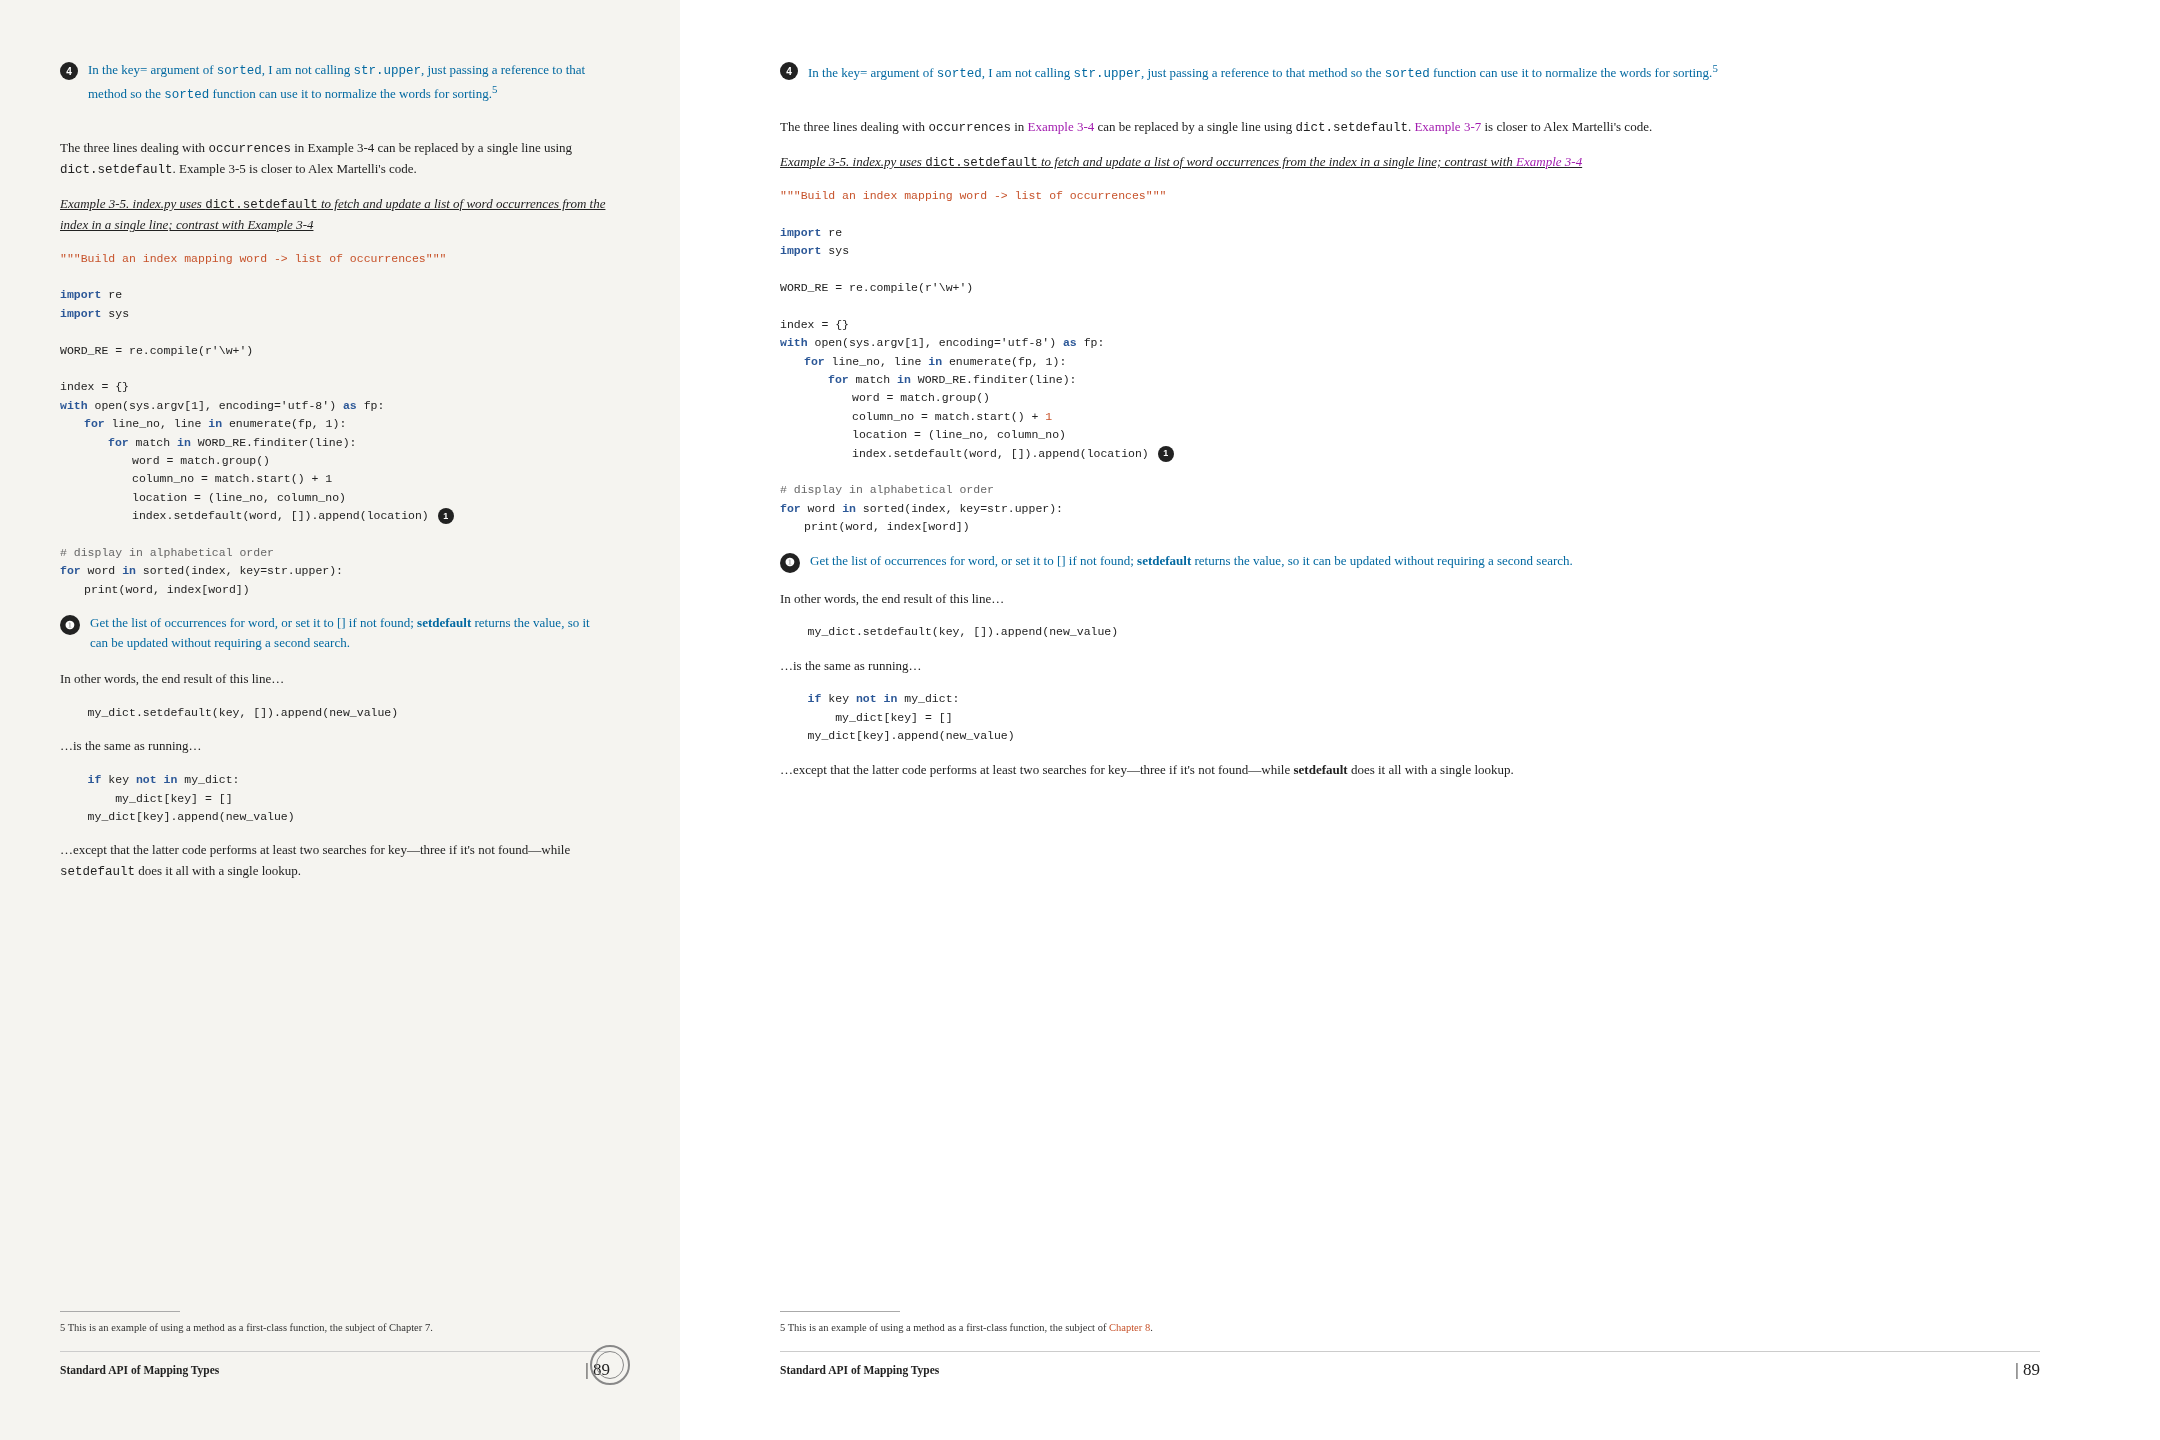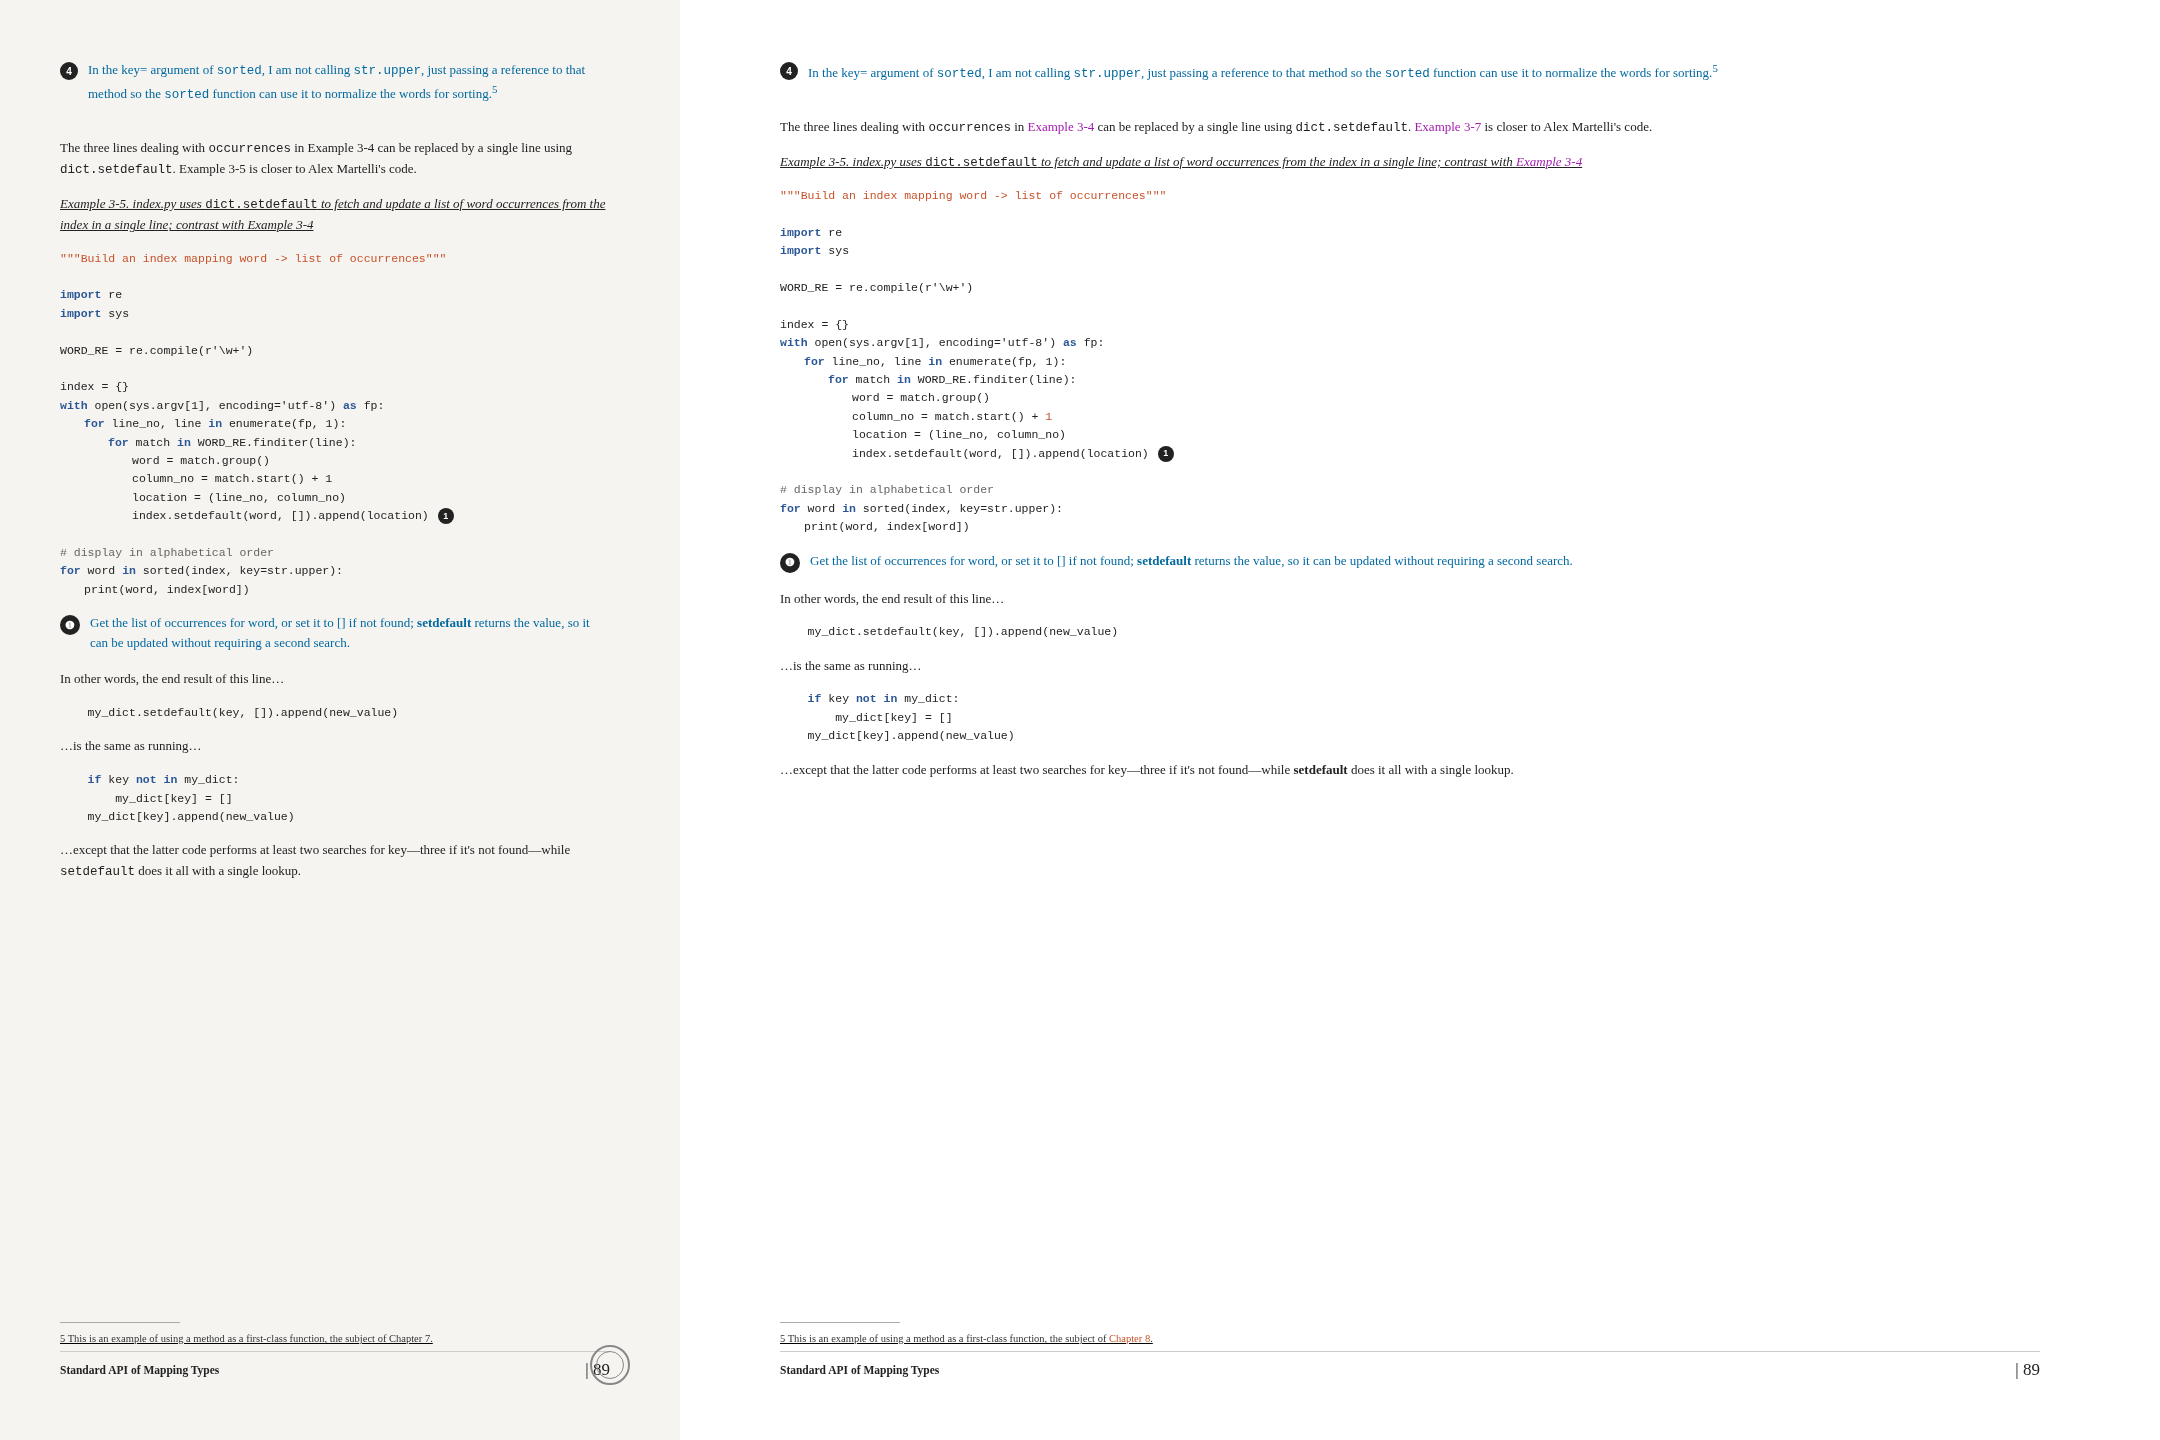--- a/index.html
+++ b/index.html
@@ -136,21 +136,21 @@
     .footnote-text {
       font-size: 10.5px;
       line-height: 1.5;
       color: #333;
     }
 
     .page-footer {
       display: flex;
       justify-content: space-between;
       align-items: center;
-      margin-top: 4px;
+      margin-top: 15px;
       padding-top: 8px;
       border-top: 1px solid #ccc;
       text-align: center;
     }
 
     .footer-title {
       font-size: 11.5px;
       font-weight: bold;
       color: #222;
       font-family: Georgia, serif;
@@ -198,21 +198,20 @@
       font-size: 9px;
       font-weight: bold;
       font-family: Arial, sans-serif;
       vertical-align: middle;
       margin-left: 2px;
     }
 
     .footnote-area {
       margin-top: auto;
       padding-top: 20px;
-      text-decoration: underline;
     }
   </style>
 </head>
 <body>
 
 <div class="page-left">
   <div class="page-content">
 
     <div class="numbered-item">
       <span class="number-circle">4</span>

